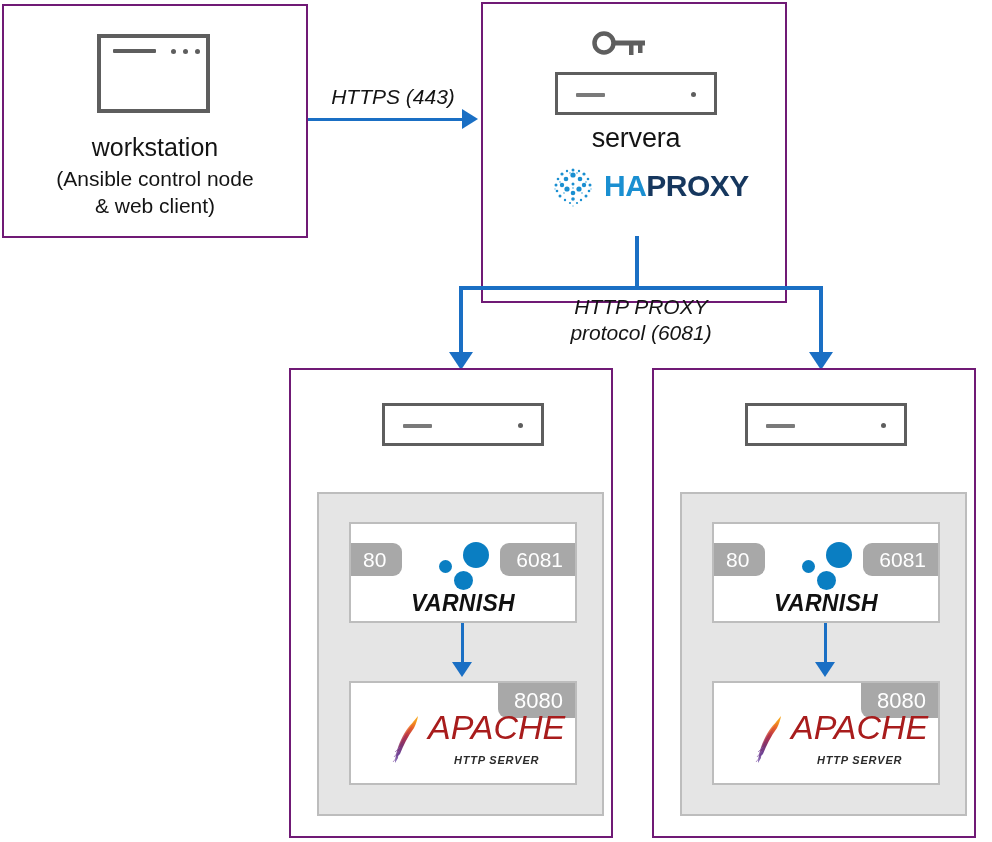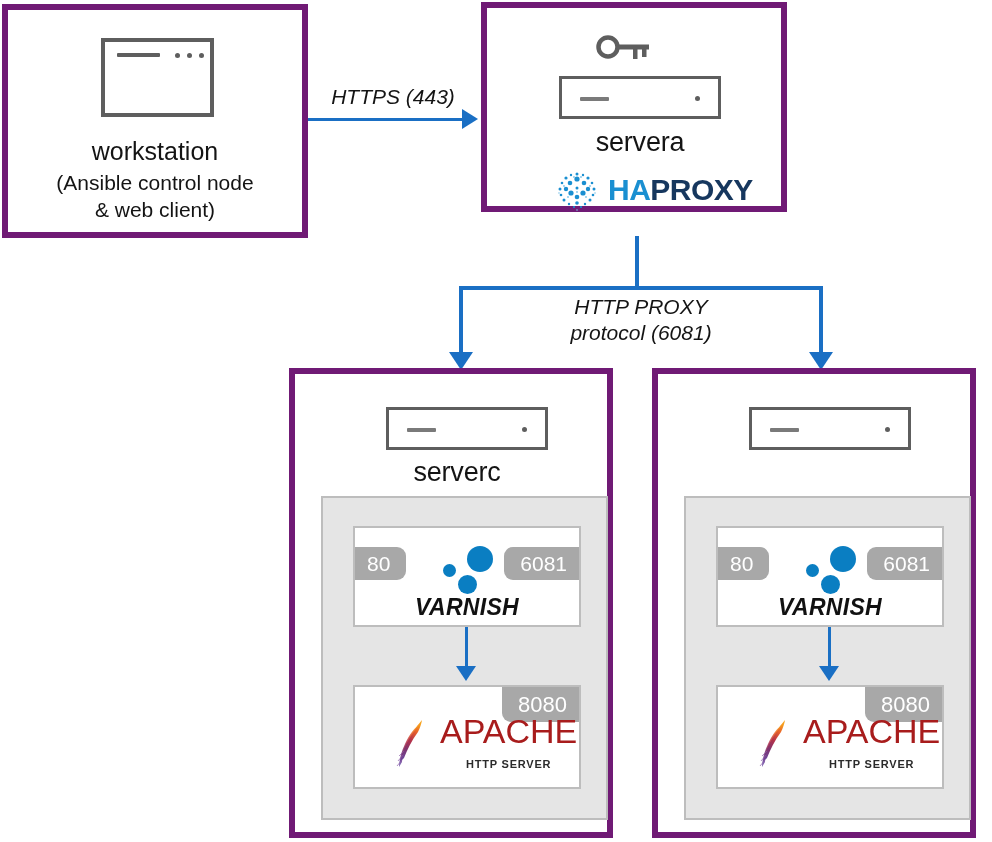--- a/index.html
+++ b/index.html
@@ -17,21 +17,21 @@
     width: 992px;
     height: 842px;
     background: #ffffff;
     overflow: hidden;
   }
 
   
   .host-box {
     position: absolute;
     box-sizing: border-box;
-    border: 6px solid #701a75;
+    border: 2px solid #701a75;
     background: #ffffff;
   }
 
   
   .win-icon {
     position: absolute;
     box-sizing: border-box;
     border: 4px solid #5e5e5e;
     background: #ffffff;
   }
@@ -229,21 +229,22 @@
     font-style: italic;
     letter-spacing: 0.3px;
     color: #111111;
   }
 
   
   .apache-logo {
     position: absolute;
     display: flex;
     align-items: center;
-    gap: 10px;
+    gap: 2px;
+    font-style: italic;
   }
   .apache-feather { width: 34px; height: 52px; flex: 0 0 34px; }
   .apache-text { display: flex; flex-direction: column; align-items: center; }
   .apache-word {
     font-size: 34px;
     font-weight: 400;
     letter-spacing: 0px;
     color: #a81c1c;
     line-height: 34px;
   }
@@ -272,21 +273,21 @@
 
     <div class="ws-title" style="top:126px;">workstation</div>
     <div class="ws-sub" style="top:160px;">(Ansible control node</div>
     <div class="ws-sub" style="top:187px;">&amp; web client)</div>
   </div>
 
   <div class="edge-label" style="left:308px; top:84px; width:170px;">HTTPS (443)</div>
   <div class="line-h" style="left:308px; top:118px; width:158px;"></div>
   <div class="arrow-right" style="left:462px; top:109px;"></div>
 
-  <div class="host-box" style="left:481px; top:2px; width:306px; height:210px;text-decoration:underline;">
+  <div class="host-box" style="left:481px; top:2px; width:306px; height:301px;text-decoration:underline;">
 
     <svg class="srv-icon" style="left:108px; top:22px; width:58px; height:34px; border:none; background:none;" viewBox="0 0 58 34">
       <circle cx="13" cy="17" r="9.5" fill="none" stroke="#5e5e5e" stroke-width="4.5"></circle>
       <rect x="22" y="14.5" width="32" height="5" fill="#5e5e5e"></rect>
       <rect x="38" y="19" width="4.5" height="10" fill="#5e5e5e"></rect>
       <rect x="47" y="19" width="4.5" height="8" fill="#5e5e5e"></rect>
     </svg>
 
     <div class="srv-icon" style="left:72px; top:68px; width:162px; height:43px;">
       <div class="srv-dash" style="left:18px; top:18px; width:29px;"></div>
@@ -355,21 +356,20 @@
   <div class="edge-label" style="left:481px; top:294px; width:320px;">HTTP PROXY</div>
   <div class="edge-label" style="left:481px; top:320px; width:320px;">protocol (6081)</div>
 
   <div class="host-box" style="left:289px; top:368px; width:324px; height:470px;">
 
     <div class="srv-icon" style="left:91px; top:33px; width:162px; height:43px;">
       <div class="srv-dash" style="left:18px; top:18px; width:29px;"></div>
       <div class="srv-dot" style="right:18px; top:17px;"></div>
     </div>
 
-    <div class="host-label" style="left:0; top:83px; width:324px;">serverc</div>
 
     <div class="svc-panel" style="left:26px; top:122px; width:287px; height:324px;">
 
       <div class="product-card" style="left:30px; top:28px; width:228px; height:101px;">
         <div class="port-badge port-left" style="top:19px;">80</div>
         <div class="port-badge port-right" style="top:19px;">6081</div>
 
         <div class="varnish-dots" style="left:84px; top:14px; width:60px; height:48px;">
           <div class="vdot" style="left:28px; top:4px; width:26px; height:26px;"></div>
           <div class="vdot" style="left:4px; top:22px; width:13px; height:13px;"></div>

